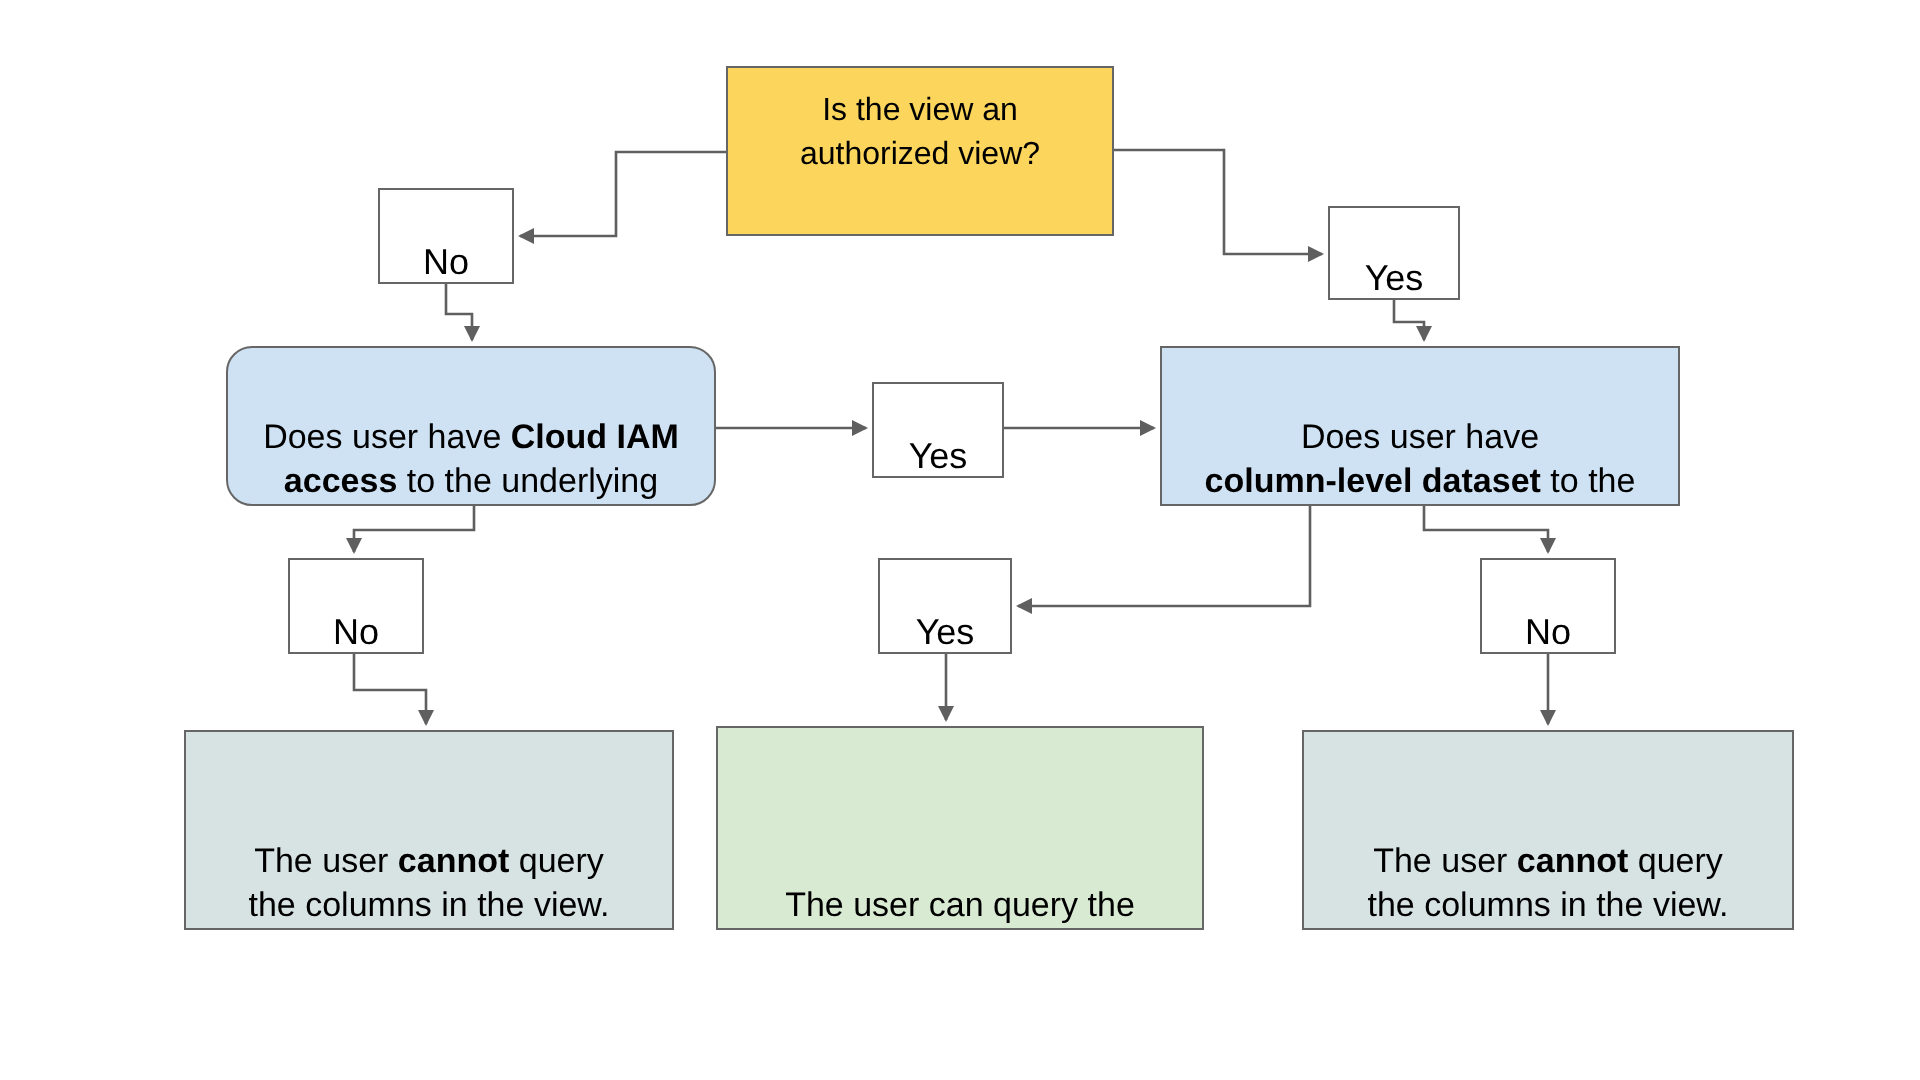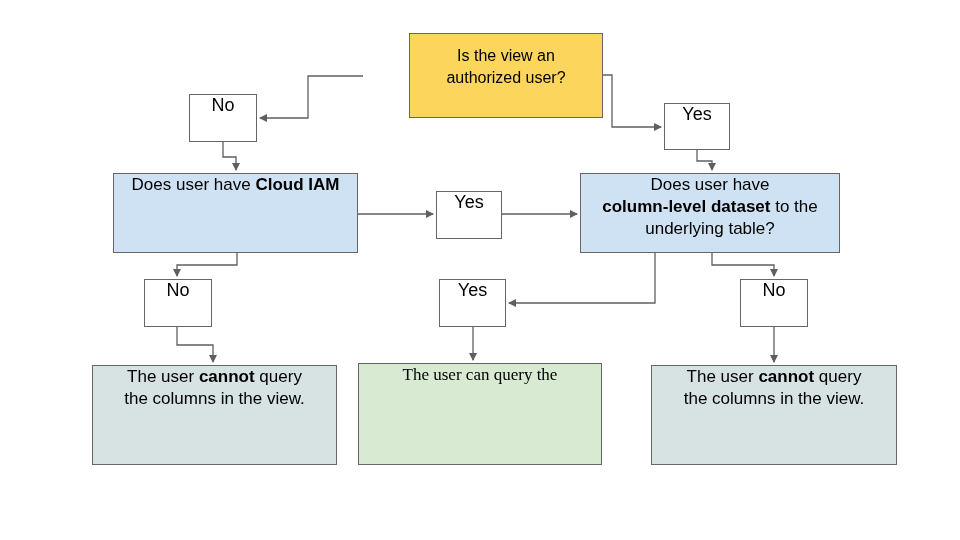--- a/index.html
+++ b/index.html
@@ -10,44 +10,44 @@
     overflow:hidden;
     font-family:"Liberation Sans", sans-serif;
     color:var(--text,#000);
   }
   .wires{position:absolute;left:0;top:0;width:960px;height:540px;}
   .node{
     position:absolute;
     box-sizing:border-box;
     border:1px solid var(--border,#666);
     display:flex;flex-direction:column;
-    align-items:center;justify-content:flex-start;
+    align-items:center;justify-content:flex-end;
     text-align:center;
     line-height:22px;
     font-size:17px;
     background:var(--node-white,#fff);
   }
   .node .tline{white-space:pre;}
   .b{font-weight:bold;}
   .small{font-size:18px;line-height:20px;}
   .start{
     background:var(--node-yellow,#fbd55c);
     justify-content:flex-start;
     padding-top:11px;
     font-size:16px;
   }
   .question{background:var(--node-blue,#cfe2f3);}
   .result-no{background:var(--node-gray,#d7e2e3);}
-  .result-yes{background:var(--node-green,#d9ead3);font-family:Liberation Serif, serif;}
+  .result-yes{background:var(--node-green,#d9ead3);}
 
   
-  #n-start   {left:363px;top:33px; width:194px;height:85px;margin-left:46px;}
+  #n-start   {left:363px;top:33px; width:194px;height:85px;}
   #n-no-top  {left:189px;top:94px; width:68px; height:48px;}
   #n-yes-top {left:664px;top:103px;width:66px; height:47px;}
-  #n-q-iam   {left:113px;top:173px;width:245px;height:80px;}
+  #n-q-iam   {left:113px;top:173px;width:245px;height:80px;border-radius:13px;}
   #n-yes-mid {left:436px;top:191px;width:66px; height:48px;}
   #n-q-col   {left:580px;top:173px;width:260px;height:80px;}
   #n-no-left {left:144px;top:279px;width:68px; height:48px;}
   #n-yes-ctr {left:439px;top:279px;width:67px; height:48px;}
   #n-no-right{left:740px;top:279px;width:68px; height:48px;}
   #n-r-left  {left:92px; top:365px;width:245px;height:100px;}
   #n-r-ctr   {left:358px;top:363px;width:244px;height:102px;}
   #n-r-right {left:651px;top:365px;width:246px;height:100px;}
 </style>
 </head>
@@ -72,43 +72,43 @@
       <polyline points="655,253 655,303 509,303" marker-end="url(#arr)"></polyline>
       <polyline points="712,253 712,265 774,265 774,276" marker-end="url(#arr)"></polyline>
       <polyline points="177,327 177,345 213,345 213,362" marker-end="url(#arr)"></polyline>
       <polyline points="473,327 473,360" marker-end="url(#arr)"></polyline>
       <polyline points="774,327 774,362" marker-end="url(#arr)"></polyline>
     </g>
   </svg>
 
   <div id="n-start" class="node start">
       <div class="tline"><span>Is the view an</span></div>
-      <div class="tline"><span>authorized user?</span></div>
+      <div class="tline"><span>authorized view?</span></div>
     </div>
 
   <div id="n-no-top" class="node small">
       <div class="tline"><span>No</span></div>
     </div>
 
   <div id="n-yes-top" class="node small">
       <div class="tline"><span>Yes</span></div>
     </div>
 
   <div id="n-q-iam" class="node question">
       <div class="tline"><span>Does user have </span><span class="b">Cloud IAM</span></div>
+      <div class="tline"><span class="b">access</span><span> to the underlying</span></div>
     </div>
 
   <div id="n-yes-mid" class="node small">
       <div class="tline"><span>Yes</span></div>
     </div>
 
   <div id="n-q-col" class="node question">
       <div class="tline"><span>Does user have</span></div>
       <div class="tline"><span class="b">column-level dataset</span><span> to the</span></div>
-      <div class="tline"><span>underlying table?</span></div>
     </div>
 
   <div id="n-no-left" class="node small">
       <div class="tline"><span>No</span></div>
     </div>
 
   <div id="n-yes-ctr" class="node small">
       <div class="tline"><span>Yes</span></div>
     </div>
 

